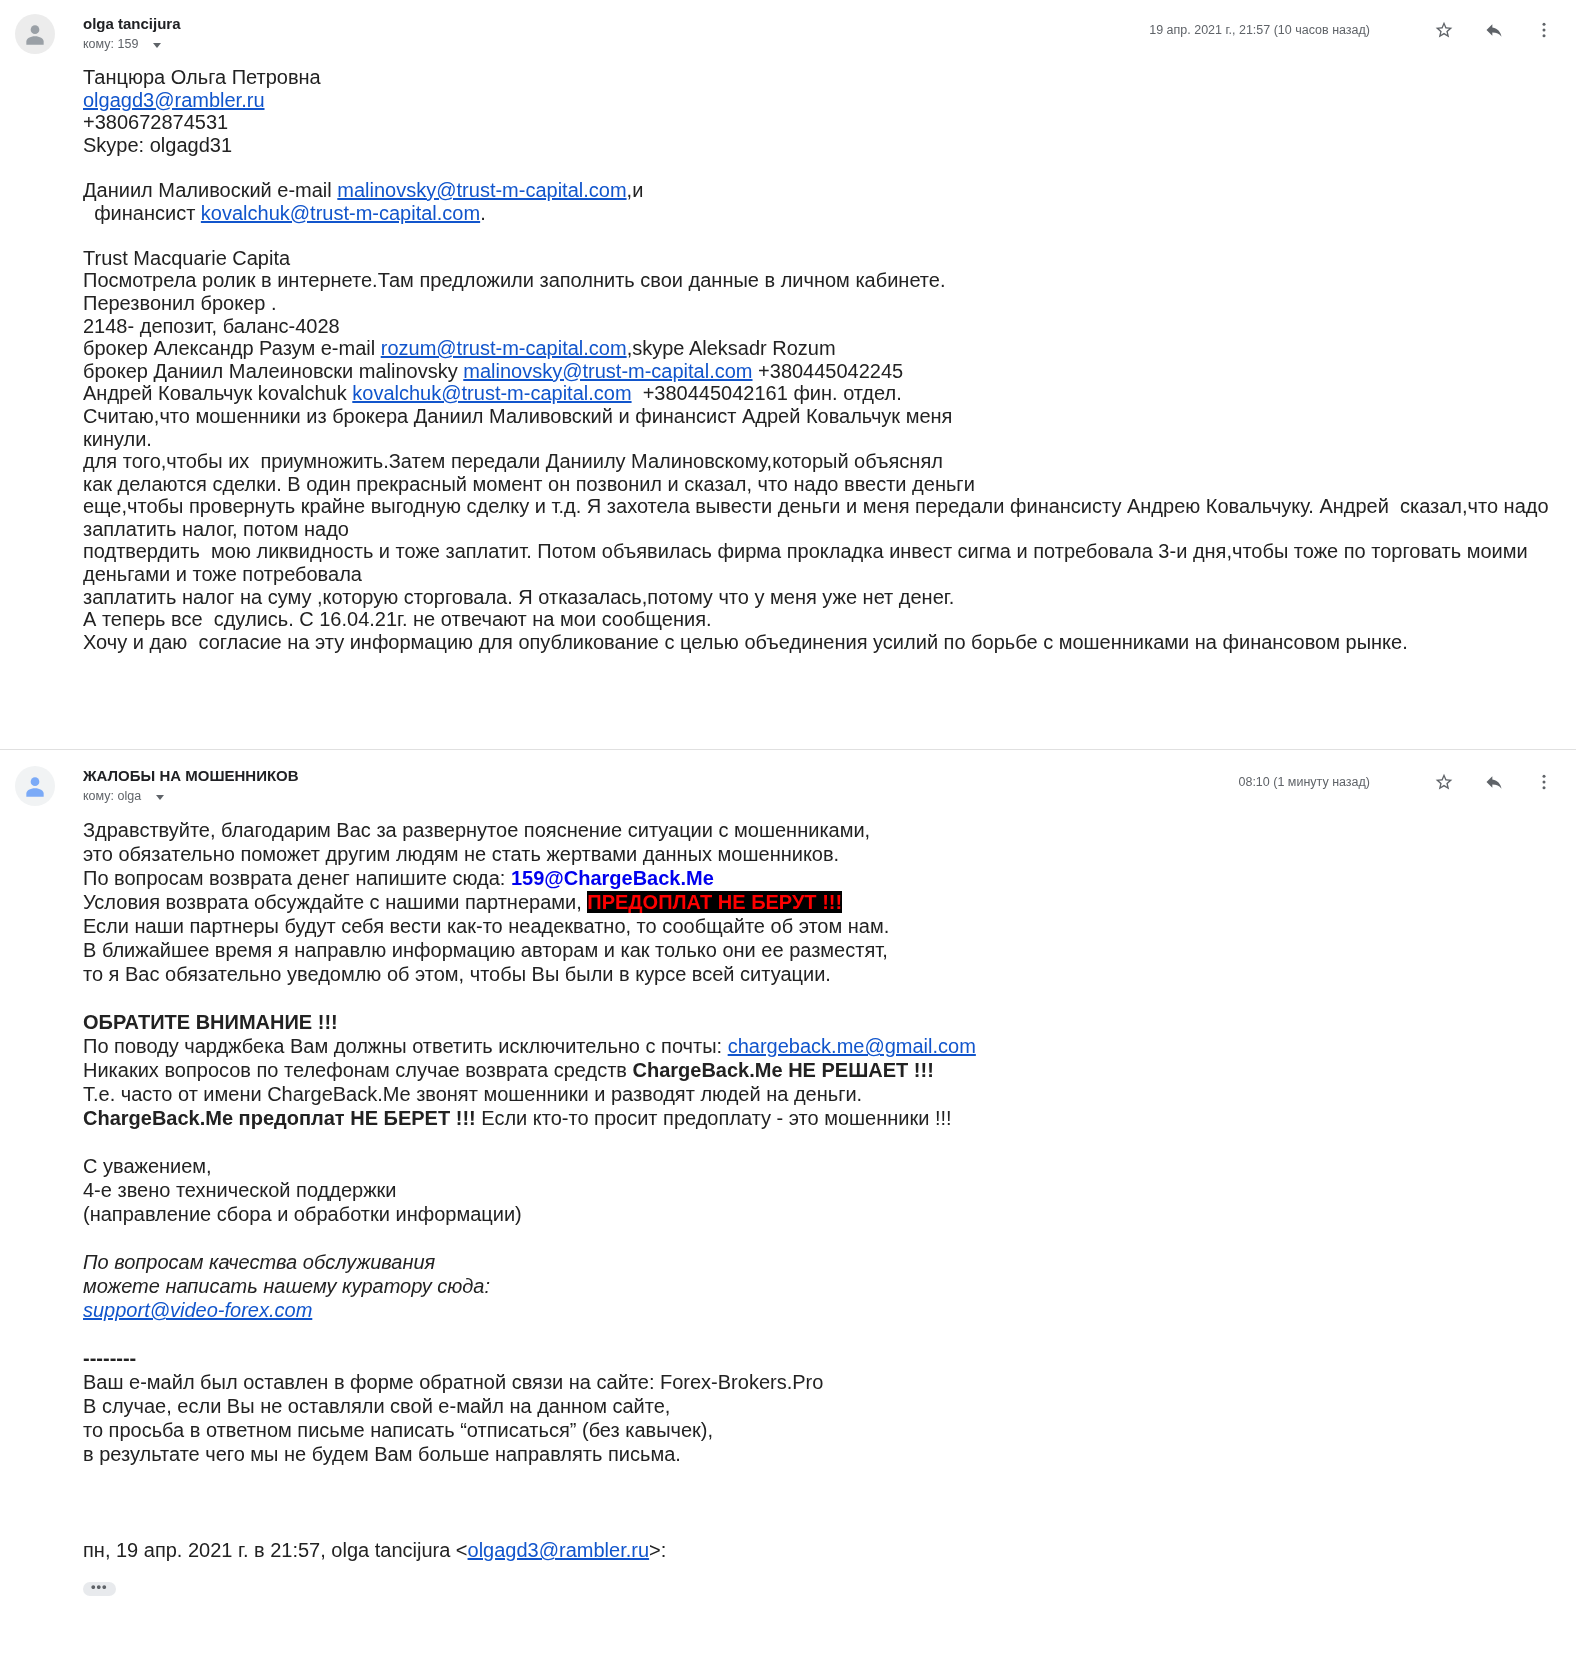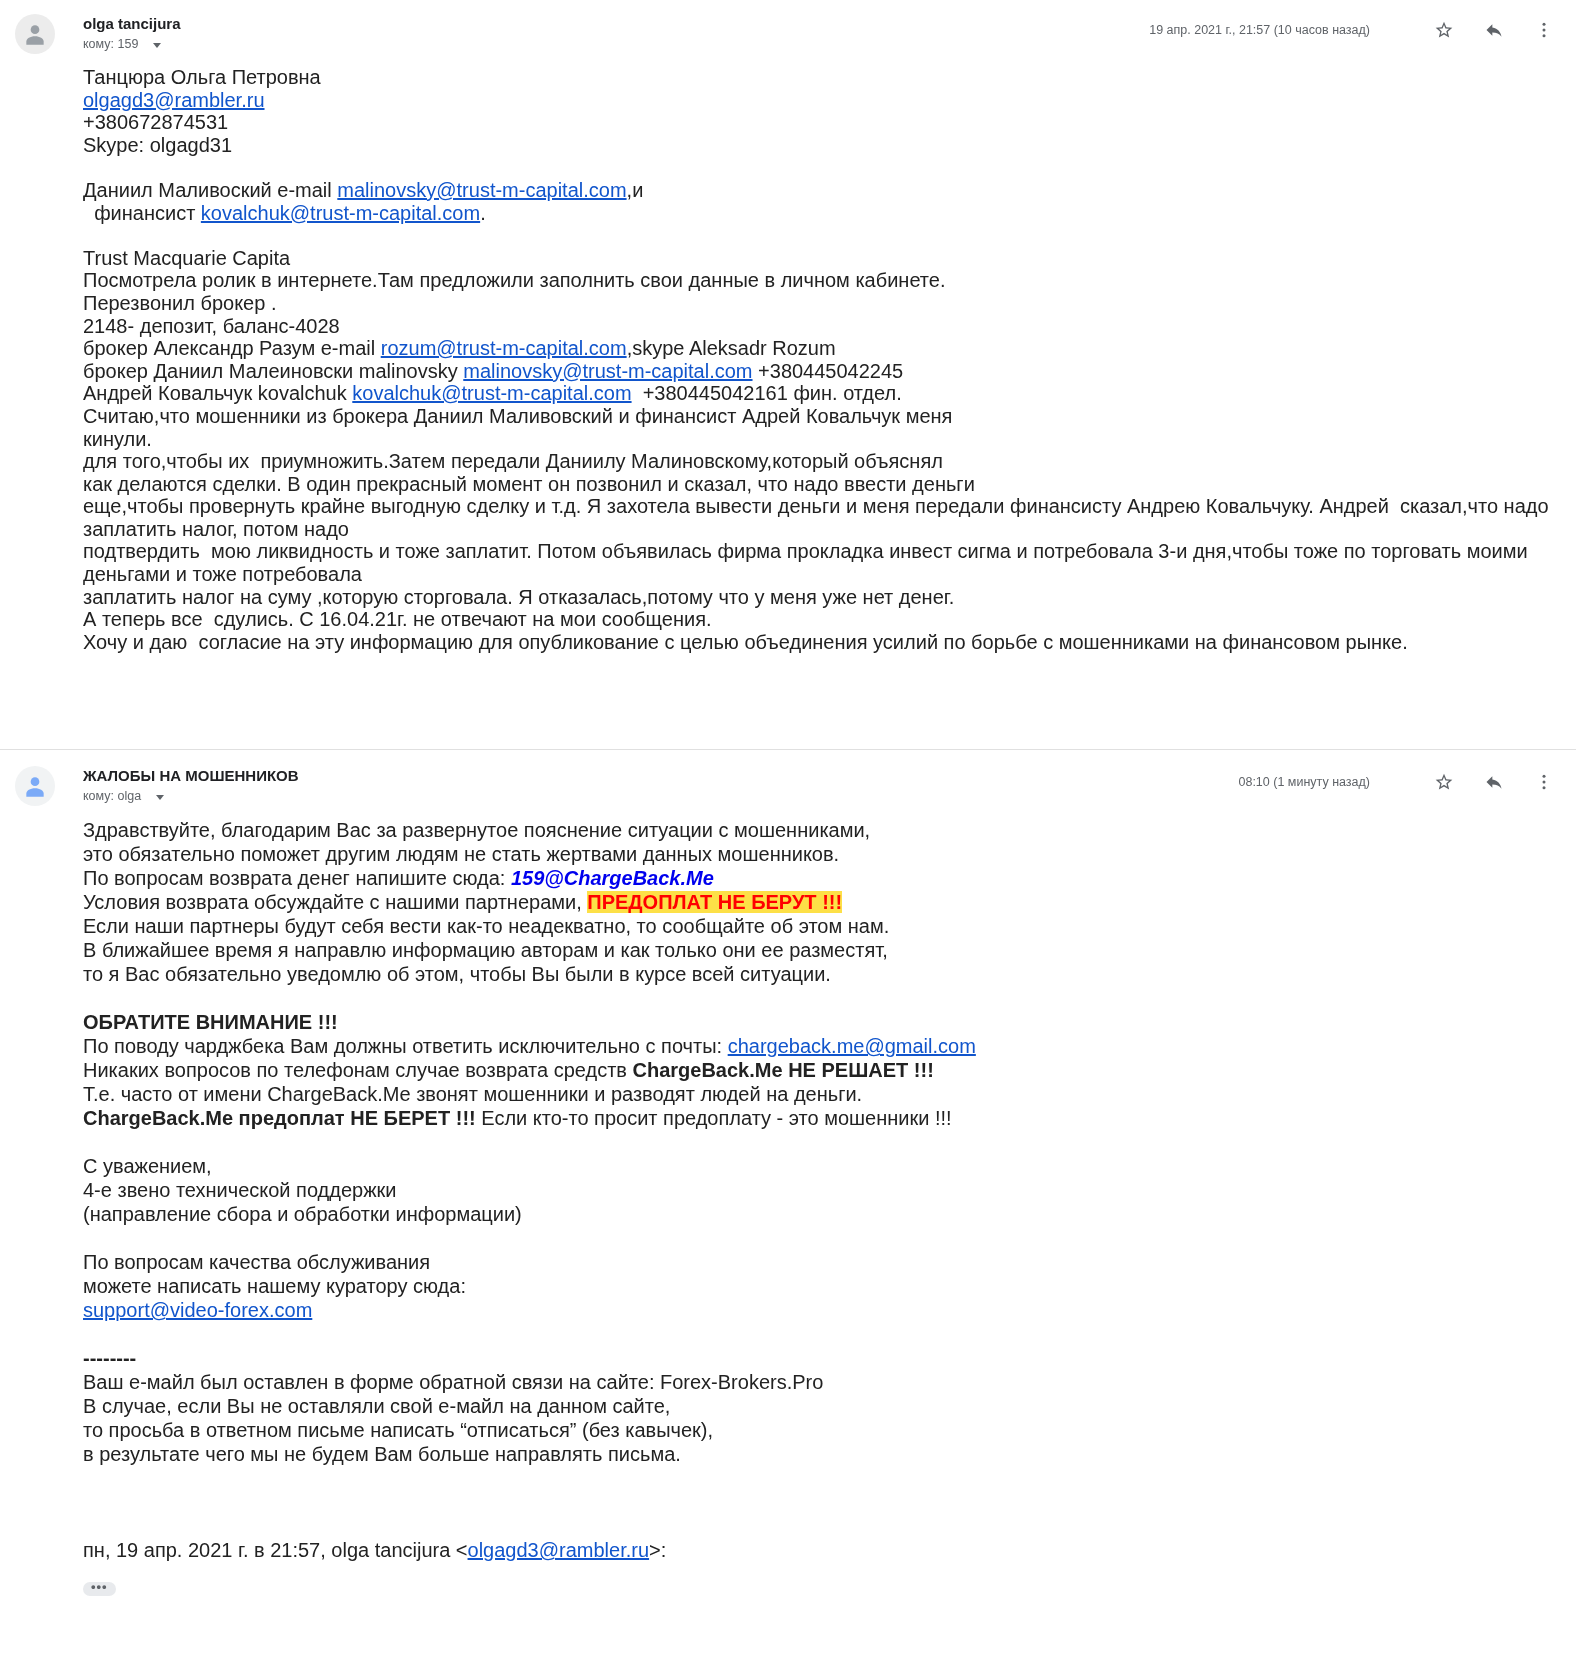--- a/index.html
+++ b/index.html
@@ -38,23 +38,23 @@
   .icon-btn { display:flex; align-items:center; justify-content:center; width:20px; height:20px; margin-left:30px; cursor:pointer; }
   .icon-btn:first-of-type { margin-left:0; }
 
   .email-body { margin-left:68px; margin-top:12px; font-size:20px; }
   .body-1 { line-height:22.6px; padding-bottom:96px; }
   .body-2 { line-height:24px; }
   .line { white-space:pre-wrap; min-height:1em; }
 
   .link, .ilink { color:#1155cc; text-decoration:underline; cursor:pointer; }
   .bold { font-weight:bold; }
-  .boldblue { color:#0000ee; font-weight:bold;font-style:italic; }
-  .alert { color:#ff0000; font-weight:bold; background:#fde047; }
-  .italic, .ilink { }
+  .boldblue { color:#0000ee; font-weight:bold; }
+  .alert { color:#ff0000; font-weight:bold; background:#000000; }
+  .italic, .ilink { font-style:italic; }
 
   .thread-divider { border:0; border-top:1px solid #e0e0e0; margin:0; }
   .email-2 { padding-top:16px; }
 
   .trimmed-btn {
     margin:20px 0 30px 68px;
     display:inline-block; background:#e8eaed; border-radius:7px;
     padding:1px 8px 5px 8px; line-height:8px; cursor:pointer;
     color:#5f6368; font-size:13px; letter-spacing:1px; font-weight:bold;
     user-select:none;

